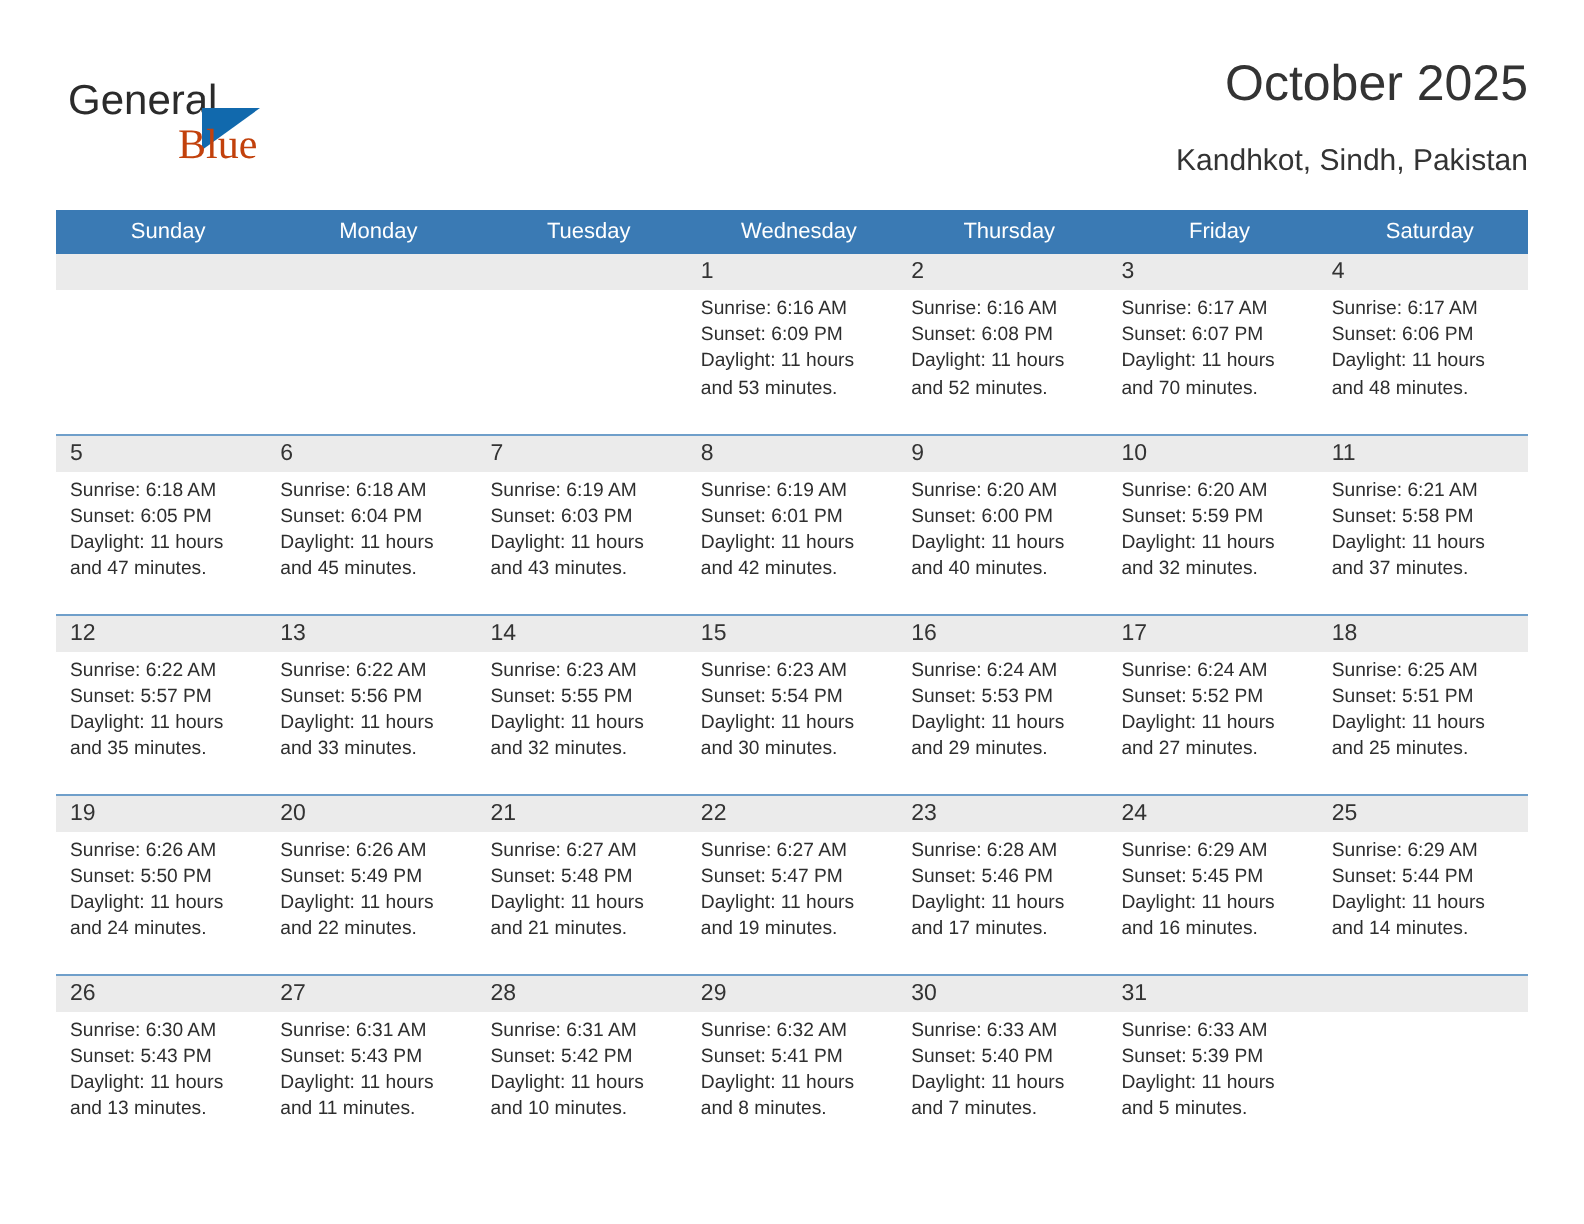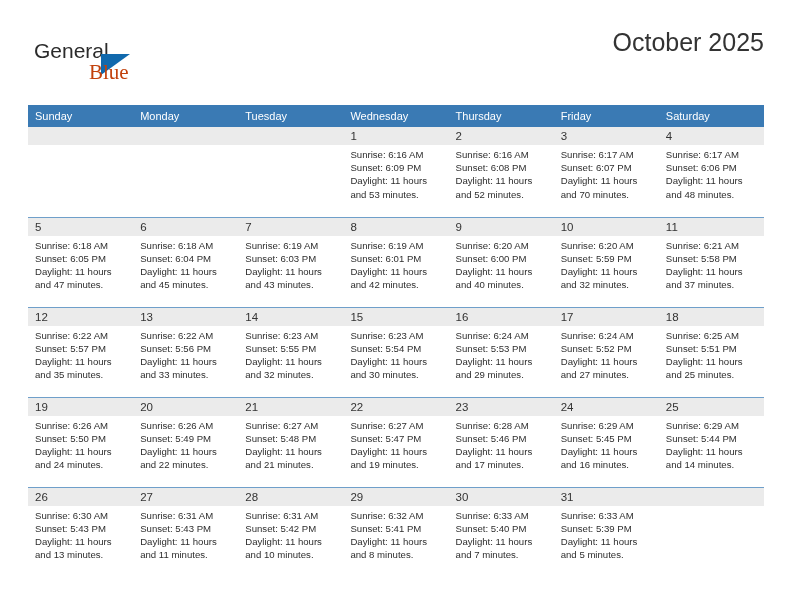--- a/index.html
+++ b/index.html
@@ -75,21 +75,21 @@
     left: 28px; top: 105px;
     width: 736px;
     border-collapse: collapse;
     table-layout: fixed;
   }
   .cal th {
     background: #3a7ab4;
     color: #ffffff;
     font-size: 11px;
     font-weight: normal;
-    text-align: left;
+    text-align: center;
     padding: 5px 0 5px 7px;
     height: 20px;
     border: none;
     margin-left: 16px;
   }
   .cal td {
     vertical-align: top;
     padding: 0;
     height: 90px;
     width: 105.14px;
@@ -123,20 +123,21 @@
 
   <div class="top">
 
     <div class="logo">
       <span class="logo-general">General</span>
       <span class="logo-tri"></span>
       <span class="logo-blue">Blue</span>
     </div>
 
     <div class="title">October 2025</div>
+    <div class="subtitle">Kandhkot, Sindh, Pakistan</div>
   </div>
 
   <table class="cal">
     <thead>
       <tr>
         <th>Sunday</th>
         <th>Monday</th>
         <th>Tuesday</th>
         <th>Wednesday</th>
         <th>Thursday</th>

